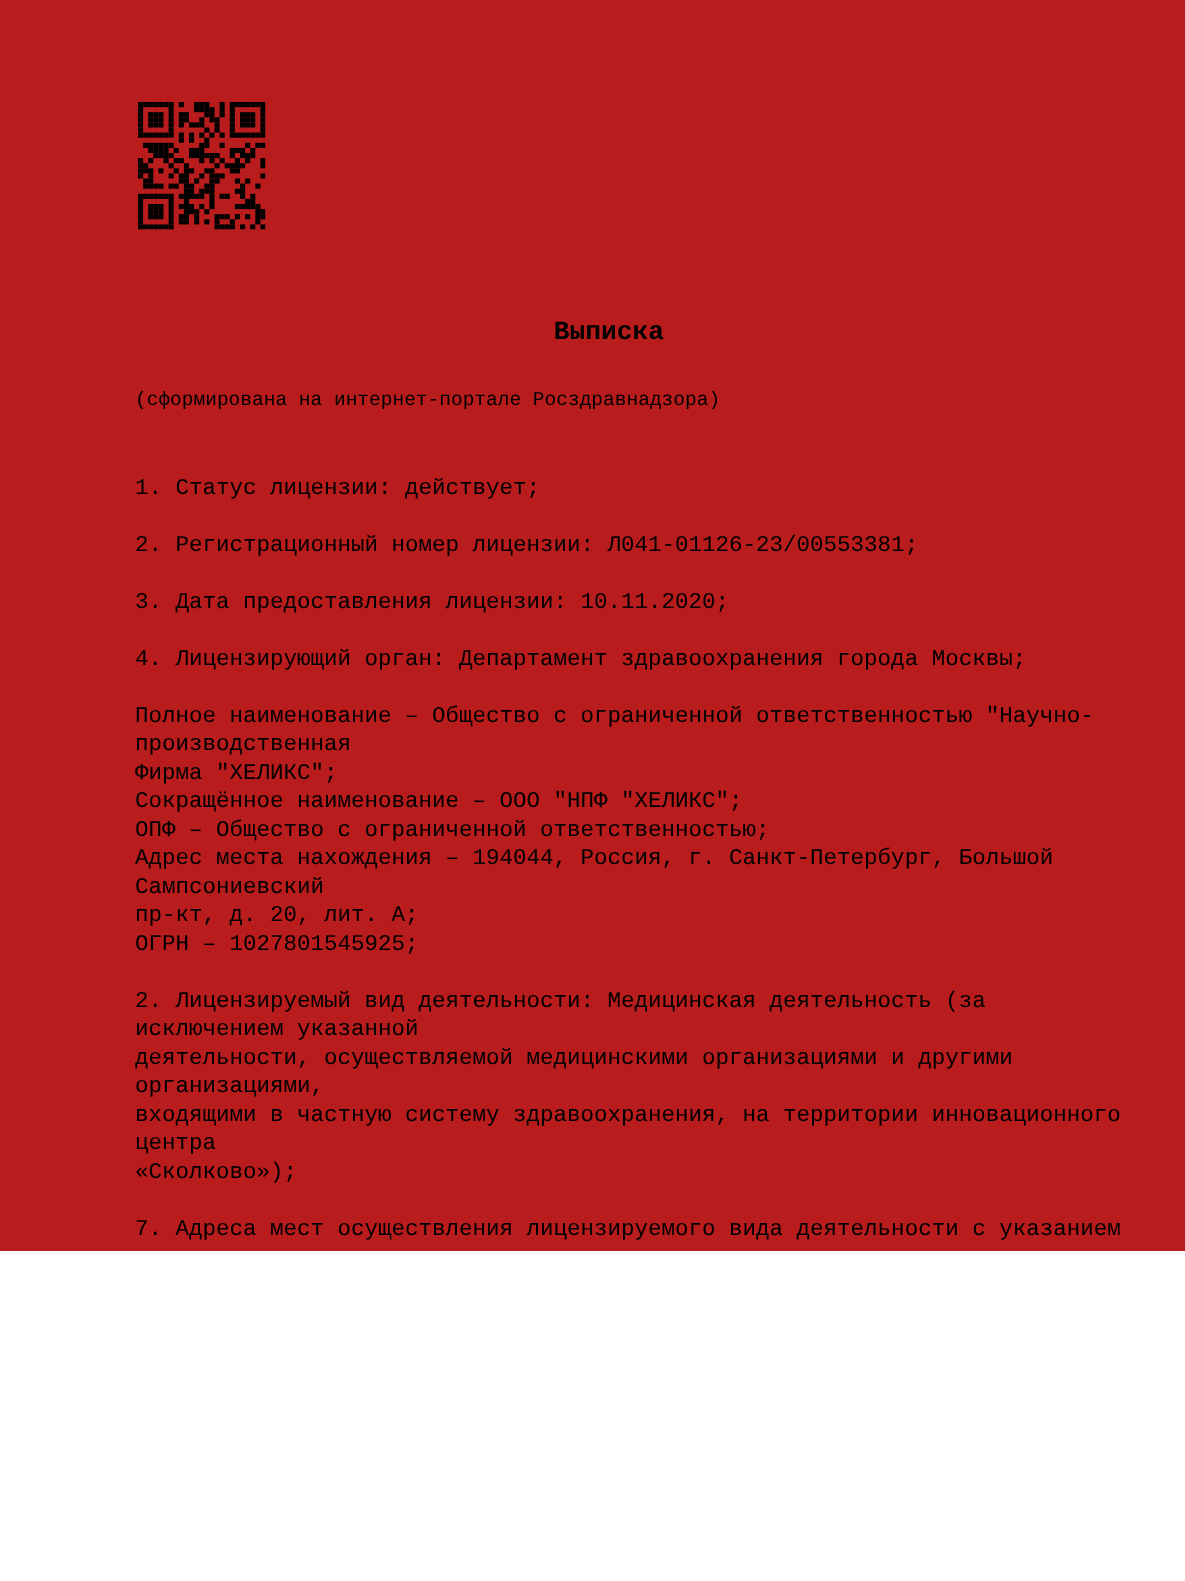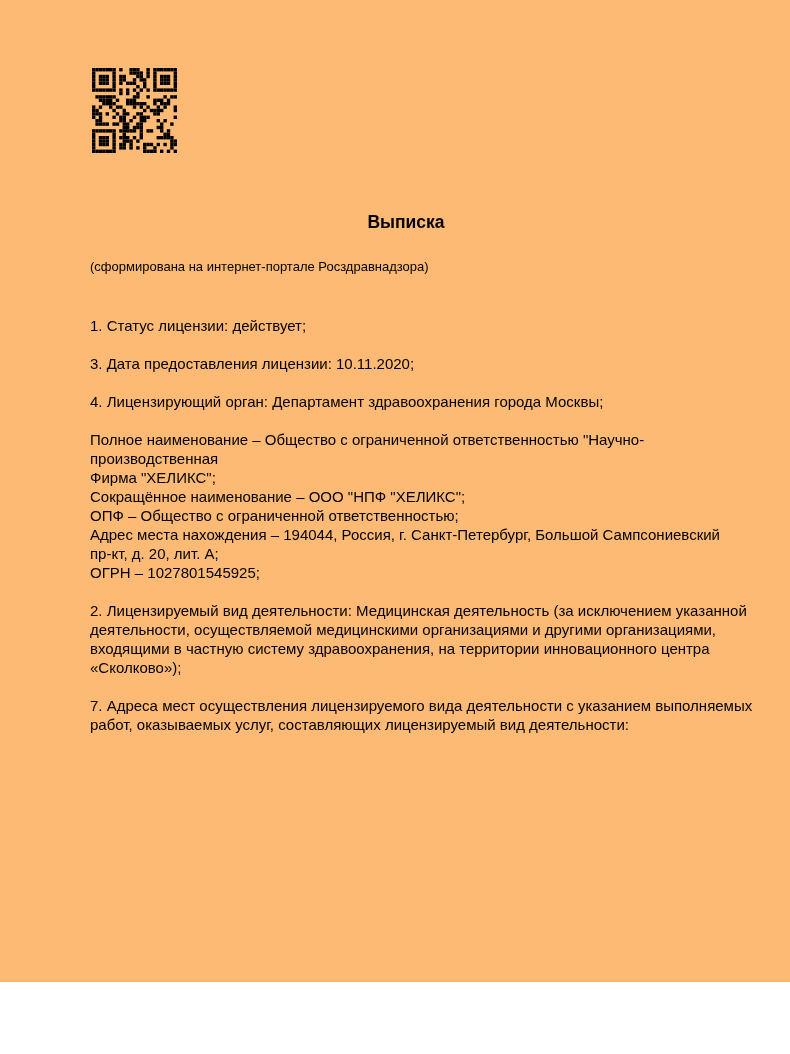--- a/index.html
+++ b/index.html
@@ -3,24 +3,24 @@
 <meta charset="utf-8">
 <style>
   html, body {
     margin: 0;
     padding: 0;
     background: #ffffff;
   }
   .page {
     position: relative;
     width: 790px;
-    height: 982px;
-    background: #fdba74;
+    height: 834px;
+    background: #b91c1c;
     color: #000000;
-    font-family: Liberation Sans, sans-serif;
+    font-family: Liberation Mono, monospace;
     overflow: hidden;
   }
   .qr {
     position: absolute;
     left: 92px;
     top: 68px;
     width: 85px;
     height: 85px;
   }
   .content {
@@ -356,20 +356,21 @@
   <div class="content">
 
     <div class="title">
       <div>Выписка</div>
     </div>
 
     <div class="subtitle">(сформирована на интернет-портале Росздравнадзора)</div>
 
     <div class="paragraphs">
       <p class="para">1. Статус лицензии: действует;</p>
+      <p class="para">2. Регистрационный номер лицензии: Л041-01126-23/00553381;</p>
       <p class="para">3. Дата предоставления лицензии: 10.11.2020;</p>
       <p class="para">4. Лицензирующий орган: Департамент здравоохранения города Москвы;</p>
       <p class="para">Полное наименование – Общество с ограниченной ответственностью "Научно-производственная
 Фирма "ХЕЛИКС";
 Сокращённое наименование – ООО "НПФ "ХЕЛИКС";
 ОПФ – Общество с ограниченной ответственностью;
 Адрес места нахождения – 194044, Россия, г. Санкт-Петербург, Большой Сампсониевский
 пр-кт, д. 20, лит. А;
 ОГРН – 1027801545925;</p>
       <p class="para">2. Лицензируемый вид деятельности: Медицинская деятельность (за исключением указанной

